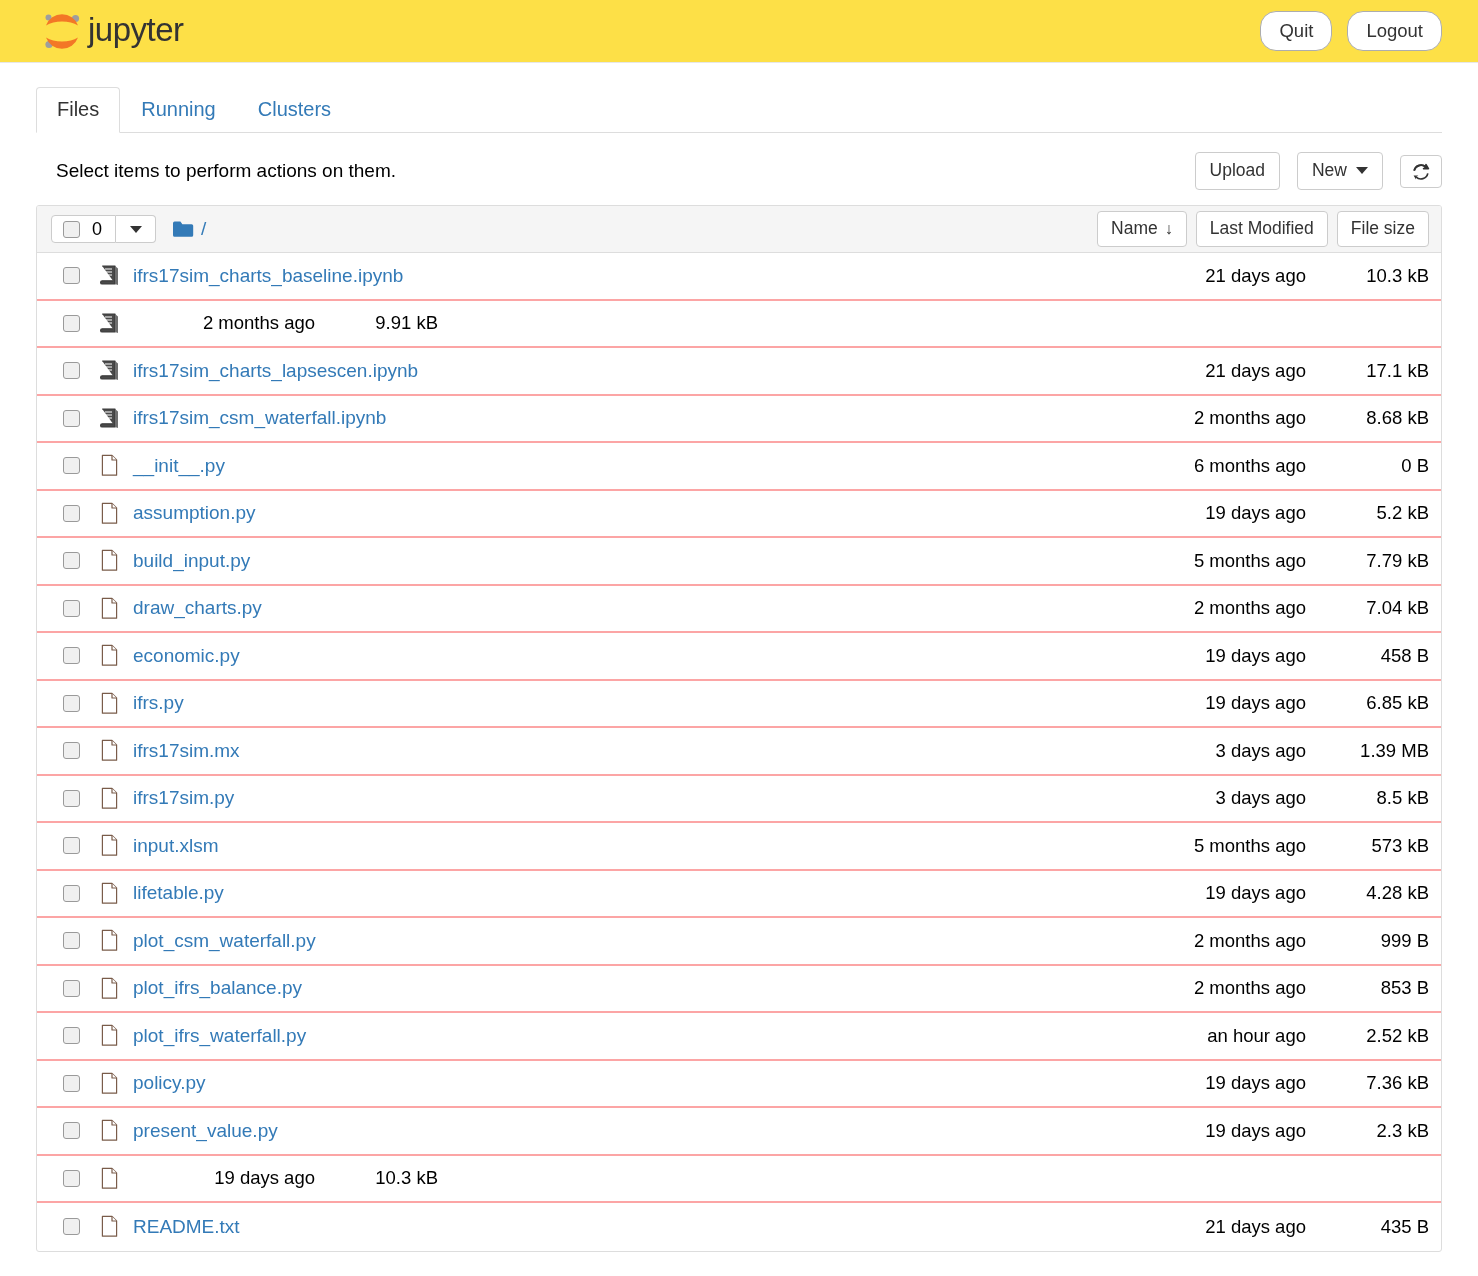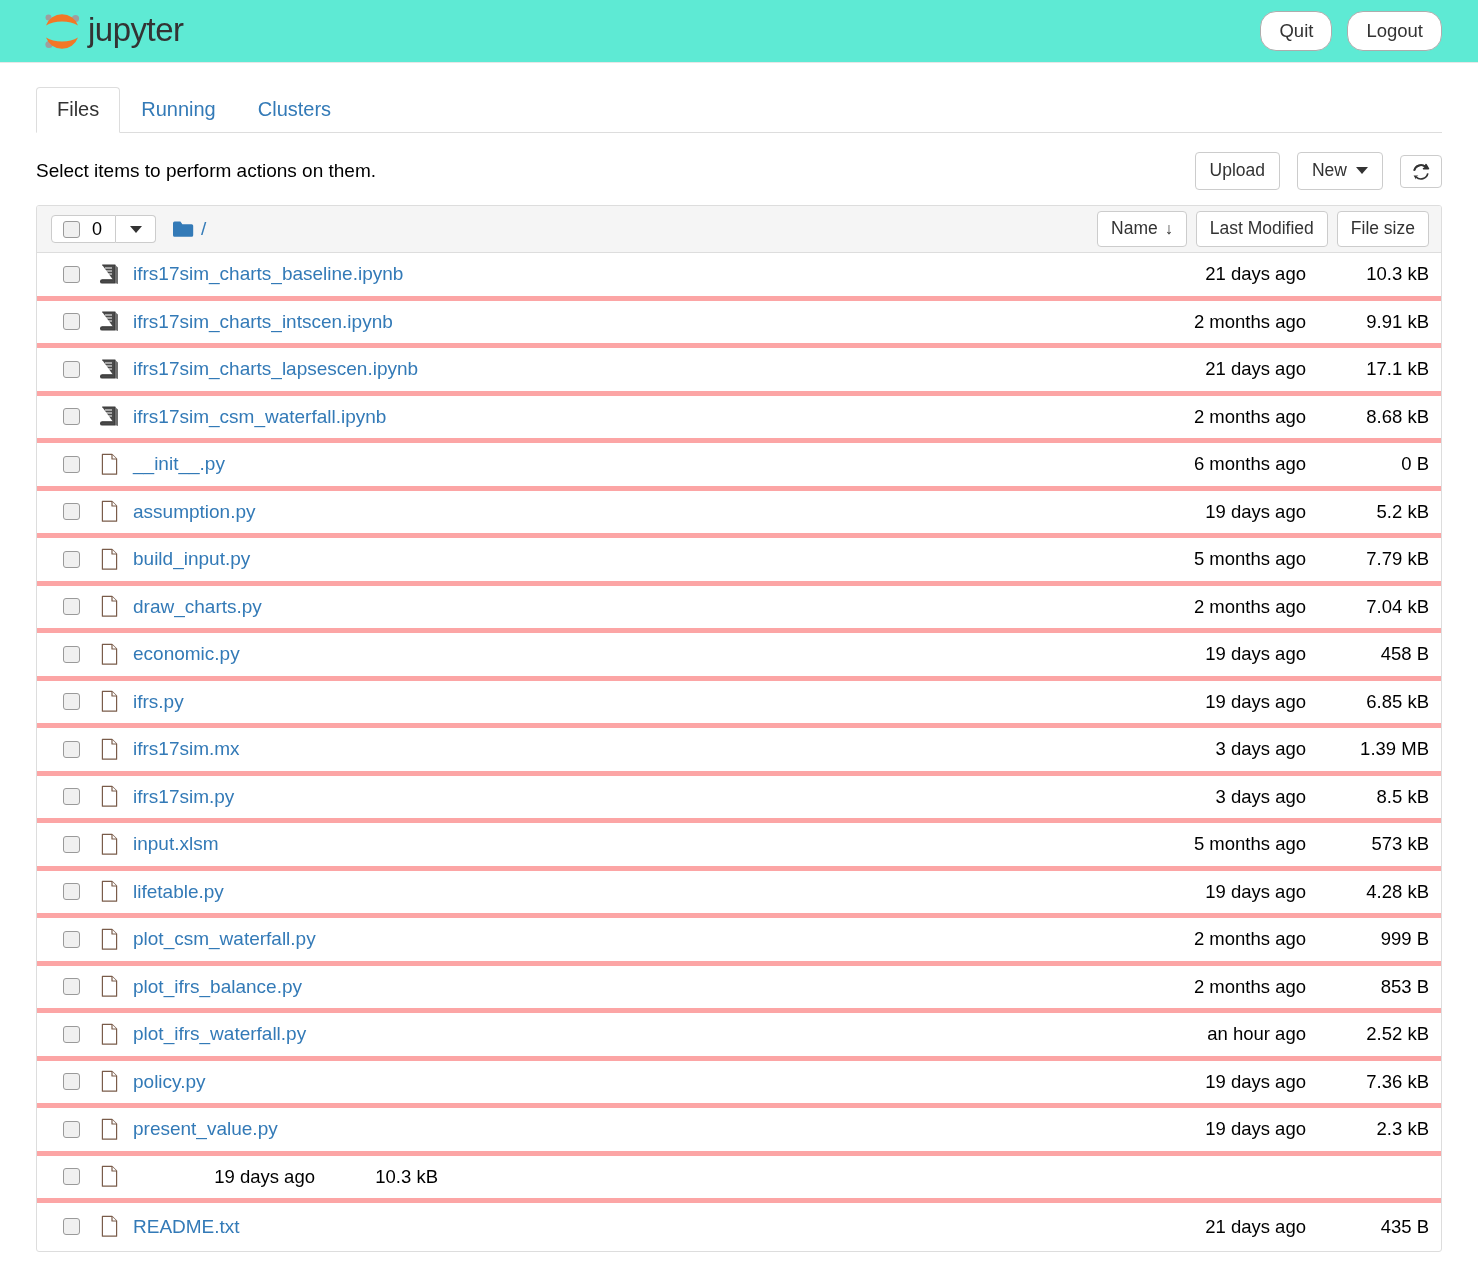--- a/index.html
+++ b/index.html
@@ -12,21 +12,21 @@
   body { width: 1478px; }
 
   
   .navbar {
     height: 63px;
     border-bottom: 1px solid #e7e7e7;
     display: flex;
     align-items: center;
     justify-content: space-between;
     padding: 0 36px 0 36px;
-    background: #5eead4;
+    background: #fde047;
   }
   .brand { display: flex; align-items: center; gap: 0px; }
   .logo-mark { width: 52px; height: 46px; flex: none; }
   .brand-text {
     font-size: 33px;
     color: #333333;
     letter-spacing: -0.5px;
     line-height: 1;
     padding-bottom: 3px;
   }
@@ -73,20 +73,21 @@
     cursor: default;
   }
 
   
   .toolbar {
     display: flex;
     align-items: center;
     justify-content: space-between;
     margin-top: 18px;
     height: 40px;
+    margin-left: 20px;
   }
   .toolbar-msg { font-size: 19px; color: #000000; }
   .toolbar-actions { display: flex; align-items: center; gap: 8px; }
   .btn-tb {
     font-family: "Liberation Sans", sans-serif;
     font-size: 17.5px;
     color: #333333;
     background: #ffffff;
     border: 1px solid #cccccc;
     padding: 7px 14px 8px 14px;
@@ -180,21 +181,21 @@
     align-items: center;
     gap: 7px;
     white-space: nowrap;
   }
   .sort-arrow { font-size: 16px; line-height: 1; }
 
   .row {
     display: flex;
     align-items: center;
     height: 47.5px;
-    border-bottom: 5px solid #fca5a5;
+    border-bottom: 2px solid #fca5a5;
     padding: 0 12px 0 14px;
   }
   .row:last-child { border-bottom: none; }
   .row-chk { width: 48px; flex: none; display: flex; align-items: center; padding-left: 12px; }
   .row-icon { width: 34px; flex: none; display: flex; align-items: center; }
   .ico { display: block; width: 21px; height: 23px; }
   .row-name { flex: 1 1 auto; min-width: 0; }
   .row-name a {
     font-size: 19px;
     color: #337ab7;
@@ -320,21 +321,20 @@
           <div class="row-chk">
             <span class="chk"></span>
           </div>
           <div class="row-icon">
             <span class="ico"><svg viewBox="0 0 21 23" width="21" height="23" xmlns="http://www.w3.org/2000/svg">
                 <path d="M3.2,2.0 L16.0,2.0 L16.0,20.0 L3.2,20.0 A1.6,1.6 0 0 1 3.2,16.8 L14.0,16.8" fill="#4a4a4a" stroke="#3a3a3a" stroke-width="1.2" stroke-linejoin="round"></path>
                 <path d="M6.0,5.0 L13.0,5.0 M6.0,8.0 L13.0,8.0 M6.0,11.0 L13.0,11.0" stroke="#ffffff" stroke-width="1.1"></path>
                 <path d="M16.0,2.0 L19.0,4.6 L19.0,21.0 L16.0,20.0 Z" fill="#6f6f6f"></path>
               </svg></span>
           </div>
-          <div class="row-name"><a>ifrs17sim_charts_intscen.ipynb</a></div>
           <div class="row-mod">2 months ago</div>
           <div class="row-size">9.91 kB</div>
         </div>
         <div class="row">
           <div class="row-chk">
             <span class="chk"></span>
           </div>
           <div class="row-icon">
             <span class="ico"><svg viewBox="0 0 21 23" width="21" height="23" xmlns="http://www.w3.org/2000/svg">
                 <path d="M3.2,2.0 L16.0,2.0 L16.0,20.0 L3.2,20.0 A1.6,1.6 0 0 1 3.2,16.8 L14.0,16.8" fill="#4a4a4a" stroke="#3a3a3a" stroke-width="1.2" stroke-linejoin="round"></path>

